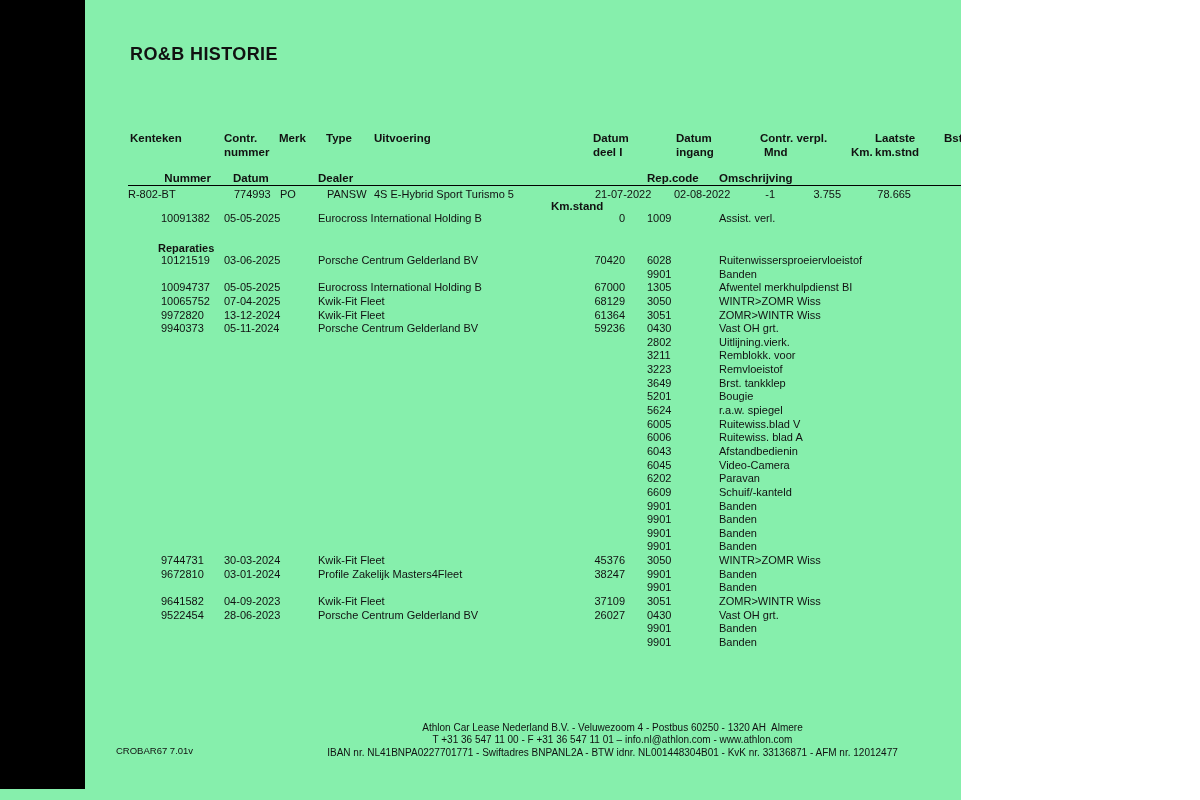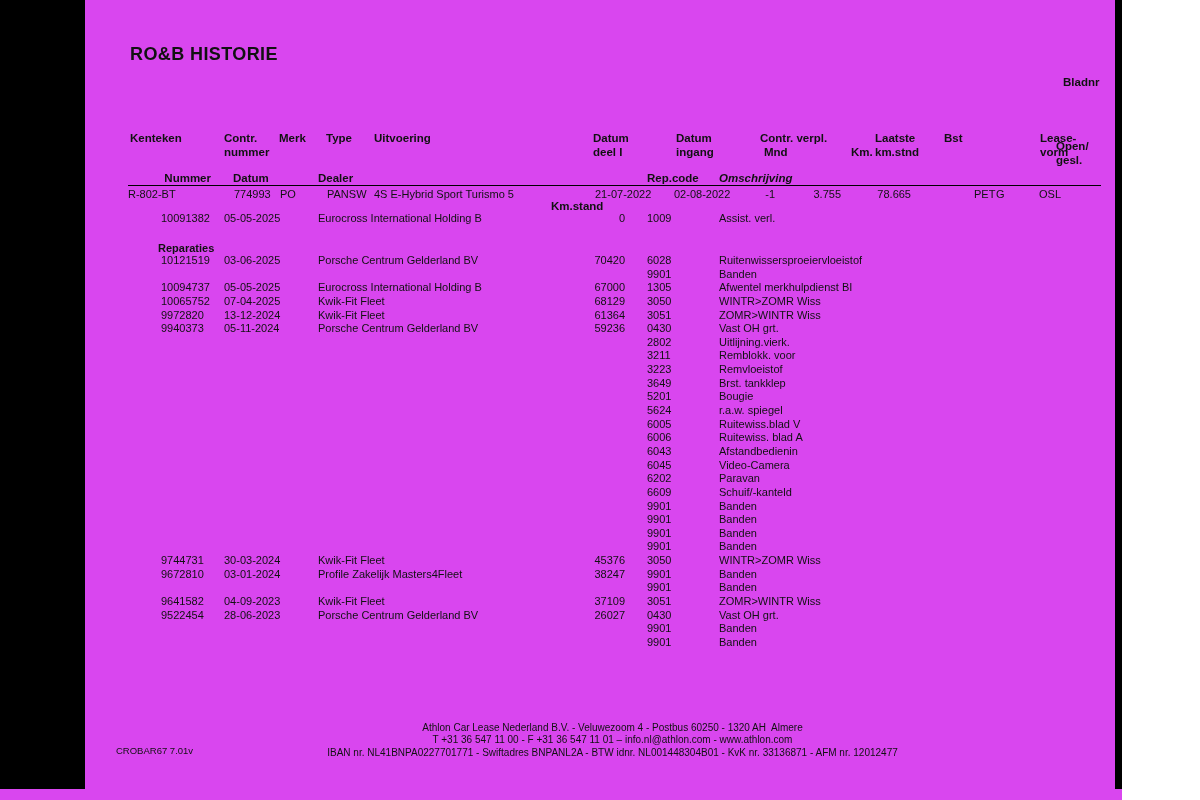--- a/index.html
+++ b/index.html
@@ -1,17 +1,17 @@
 <!DOCTYPE html>
 <html><head>
 <meta charset="utf-8">
 <style>
   html,body{margin:0;padding:0;}
   .stage{
-    position:relative;width:1122px;height:800px;background:#d946ef;
+    position:relative;width:961px;height:800px;background:#86efac;
     font-family:"Liberation Sans","DejaVu Sans",sans-serif;color:#111;
     overflow:hidden;
   }
   .blackbar{position:absolute;top:0;height:789px;width:85px;background:#000;}
   .blackbar.left{left:0;}
   .blackbar.right{left:1115px;}
   .title{position:absolute;left:130px;top:44px;font-size:18px;font-weight:bold;letter-spacing:.4px;white-space:pre;}
   .bladnr{position:absolute;left:1063px;top:76px;font-size:11.5px;font-weight:bold;}
   
   .h1{position:absolute;top:131px;font-size:11.5px;font-weight:bold;line-height:14px;white-space:pre-line;}
@@ -29,21 +29,21 @@
   .c-bst{left:944px;}
   .c-open{left:1056px;margin-top:8px;}
   .c-lease{left:1040px;}
   
   .h2{position:absolute;top:172px;font-size:11.5px;font-weight:bold;white-space:pre;}
   .s-nummer{left:130px;width:81px;text-align:right;}
   .s-datum{left:233px;}
   .s-dealer{left:318px;}
   .s-kmstand{left:551px;margin-top:28px;}
   .s-repcode{left:647px;}
-  .s-omschr{left:719px;font-style:italic;}
+  .s-omschr{left:719px;}
   .rule{position:absolute;left:128px;top:185px;width:973px;height:1.2px;background:#000;}
   
   .vrow span{position:absolute;top:188px;font-size:11px;white-space:pre;}
   .v-kenteken{left:128px;}
   .v-contrnr{left:234px;}
   .v-merk{left:280px;}
   .v-type{left:327px;text-align:right;}
   .v-uitv{left:374px;}
   .v-d1{left:595px;}
   .v-d2{left:674px;text-align:right;}

